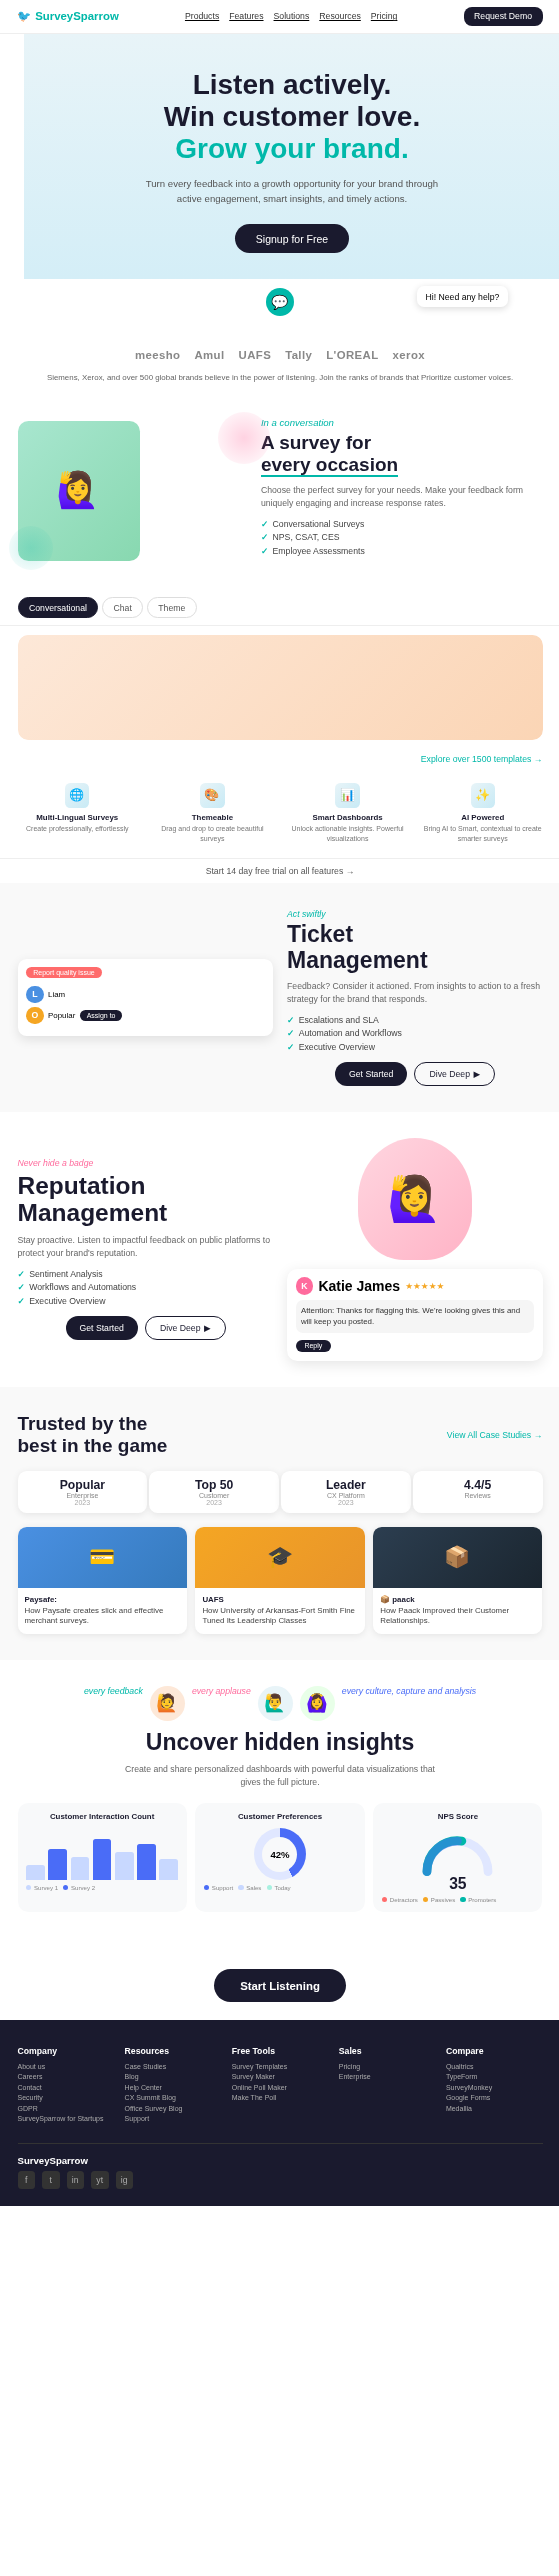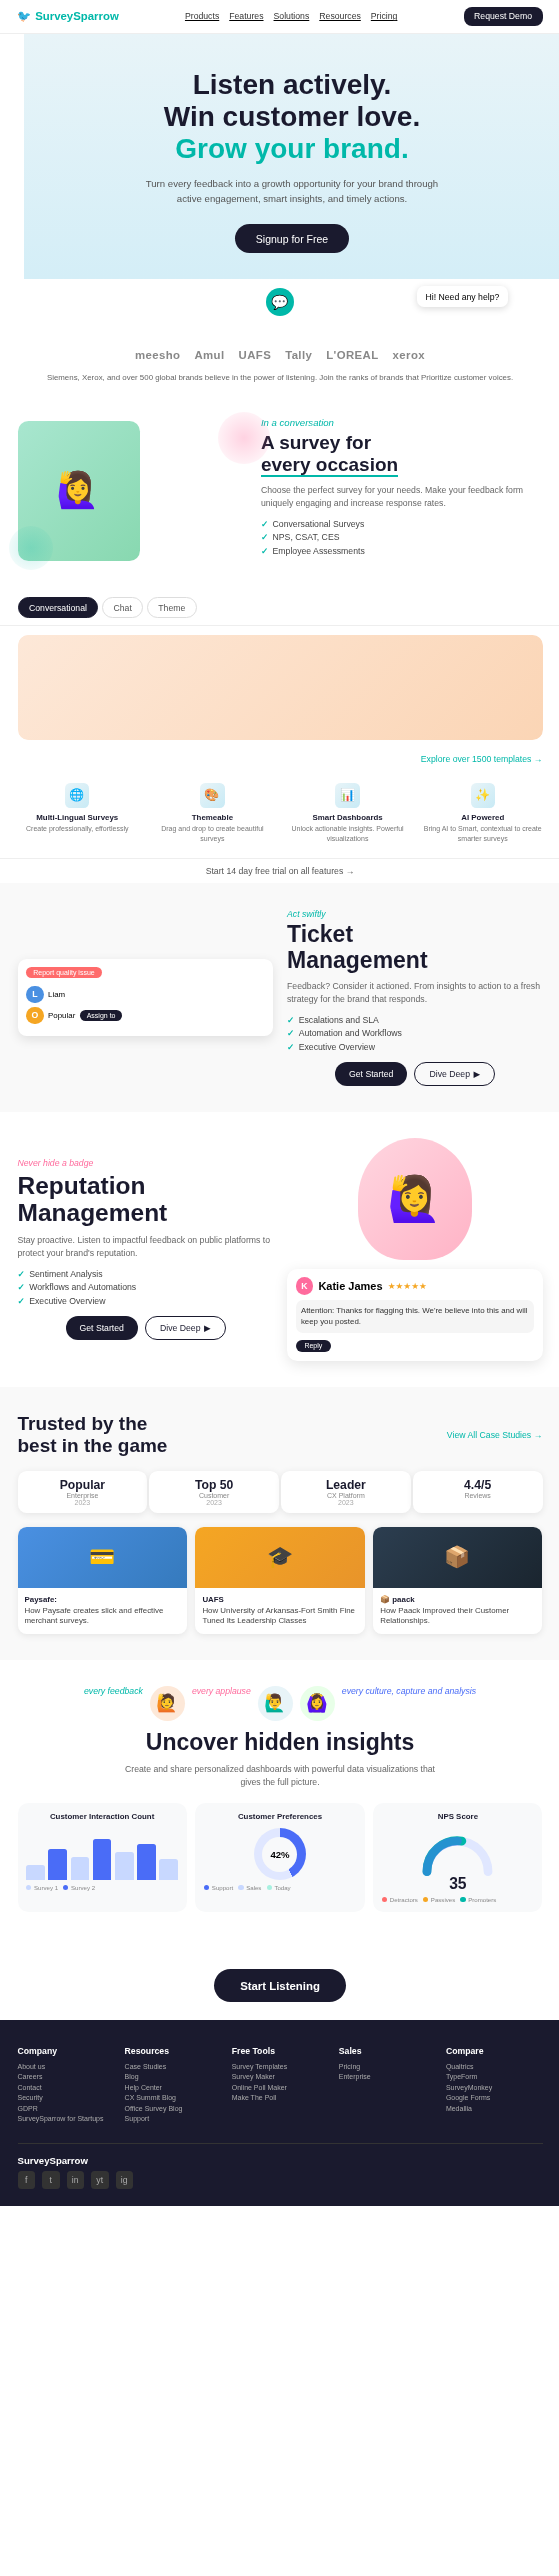--- a/index.html
+++ b/index.html
@@ -304,24 +304,24 @@
       <button class="btn-primary">Get Started</button>
       <button class="btn-secondary"><span>Dive Deep</span> ▶</button>
     </div>
   </div>
   <div class="rep-right">
     <div style="position:relative;">
       <div style="width:114px;height:122px;background:linear-gradient(135deg,#ffd6e0,#ffb3c6);border-radius:50% 50% 40% 40%;display:flex;align-items:center;justify-content:center;font-size:44px;margin:0 auto 8.7px;">🙋‍♀️</div>
       <div class="rep-card">
         <div class="rep-user-row">
           <div class="avatar-sm" style="background:#ff6b9d;">K</div>
-          <span style="font-size:11px;font-weight:700;">Katie James</span>
+          <span style="font-size:14px;font-weight:700;">Katie James</span>
           <span style="font-size:8.7px;color:#f5a623;">★★★★★</span>
         </div>
-        <div class="rep-msg">Attention: Thanks for flagging this. We're believe into this and will keep you posted.</div>
+        <div class="rep-msg">Attention: Thanks for flagging this. We're looking gives this and will keep you posted.</div>
         <span class="rep-reply-btn">Reply</span>
       </div>
     </div>
   </div>
 </section>
 
 <section class="trusted-section">
   <div class="trusted-top">
     <h2>
       <span>Trusted by the</span><br>

